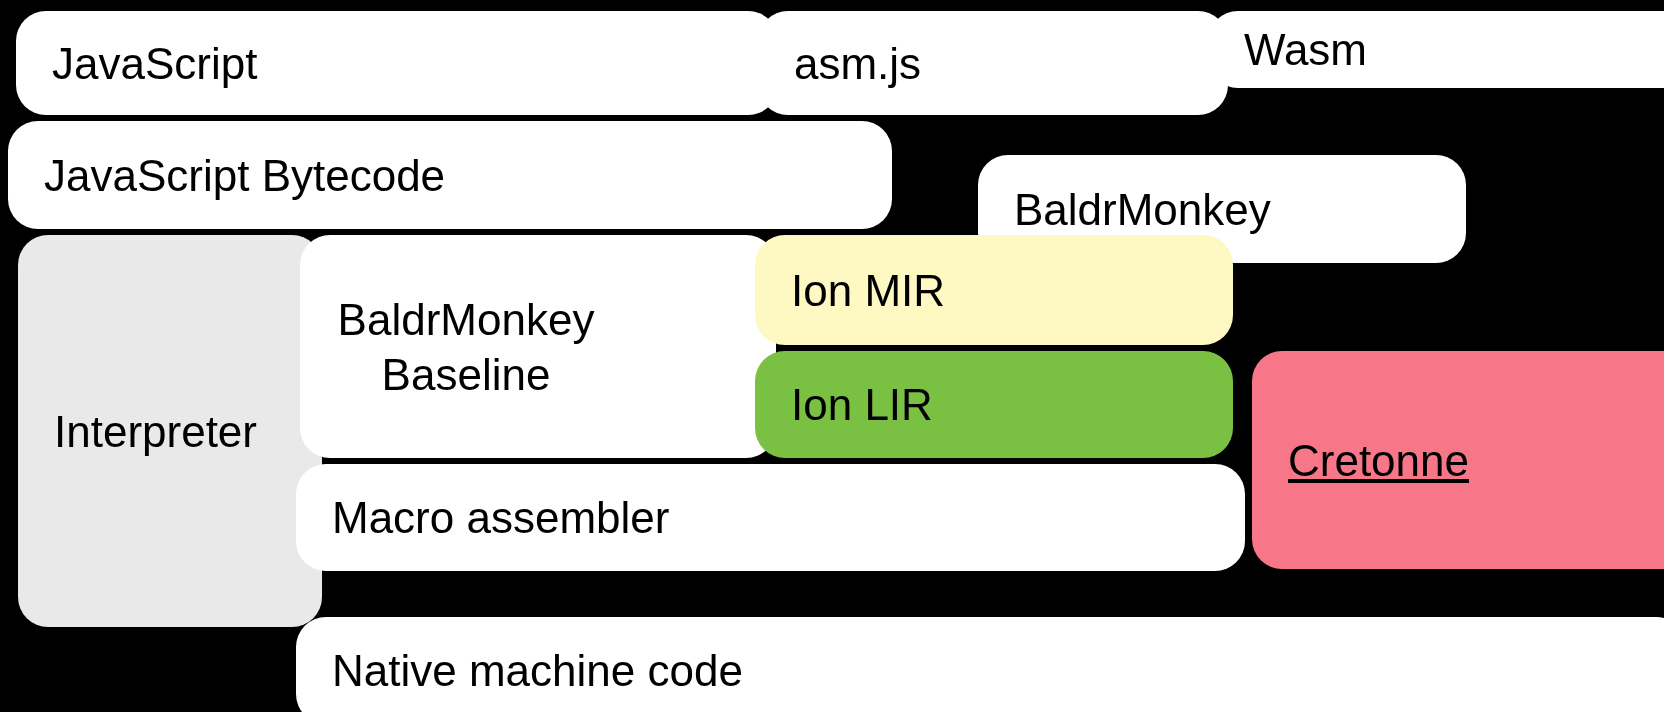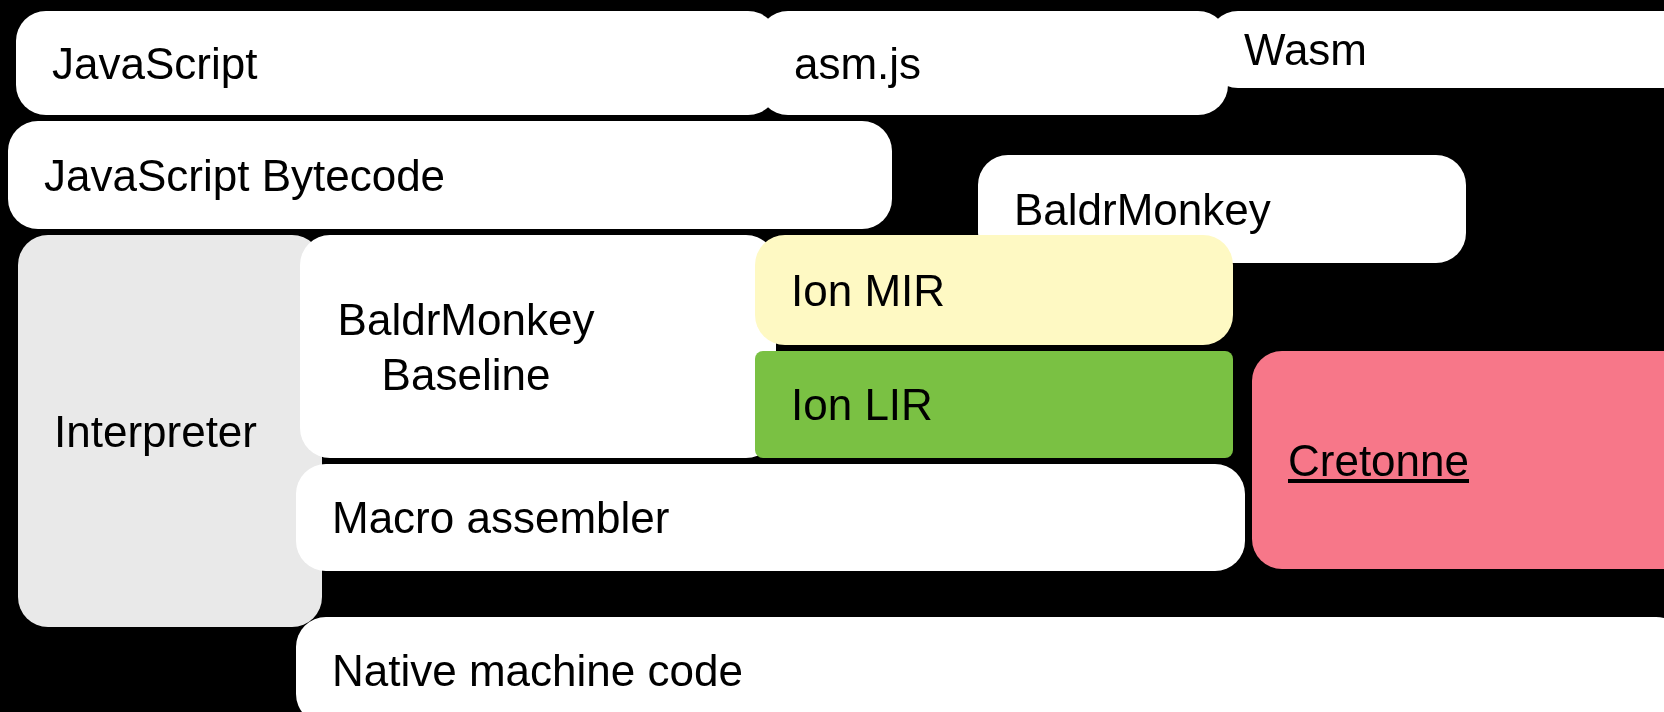--- a/index.html
+++ b/index.html
@@ -81,21 +81,21 @@
   </div>
 
   <div class="box" id="box-js-baseline" style="background-color: rgb(255, 255, 255);">
     <span class="lbl">BaldrMonkey Baseline</span>
   </div>
 
   <div class="box" id="box-ion-mir" style="background-color: #fef9c3;">
     <span class="lbl">Ion MIR</span>
   </div>
 
-  <div class="box" id="box-ion-lir" style="background-color: rgb(122, 193, 67); border-radius: 8px;">
+  <div class="box" id="box-ion-lir" style="background-color: rgb(122, 193, 67);">
     <span class="lbl">Ion LIR</span>
   </div>
 
   <div class="box" id="box-cretonne" style="background-color: rgb(247, 119, 137);">
     <span class="lbl">Cretonne</span>
   </div>
 
   <div class="box" id="box-macro-assembler" style="background-color: rgb(255, 255, 255);">
     <span class="lbl">Macro assembler</span>
   </div>

